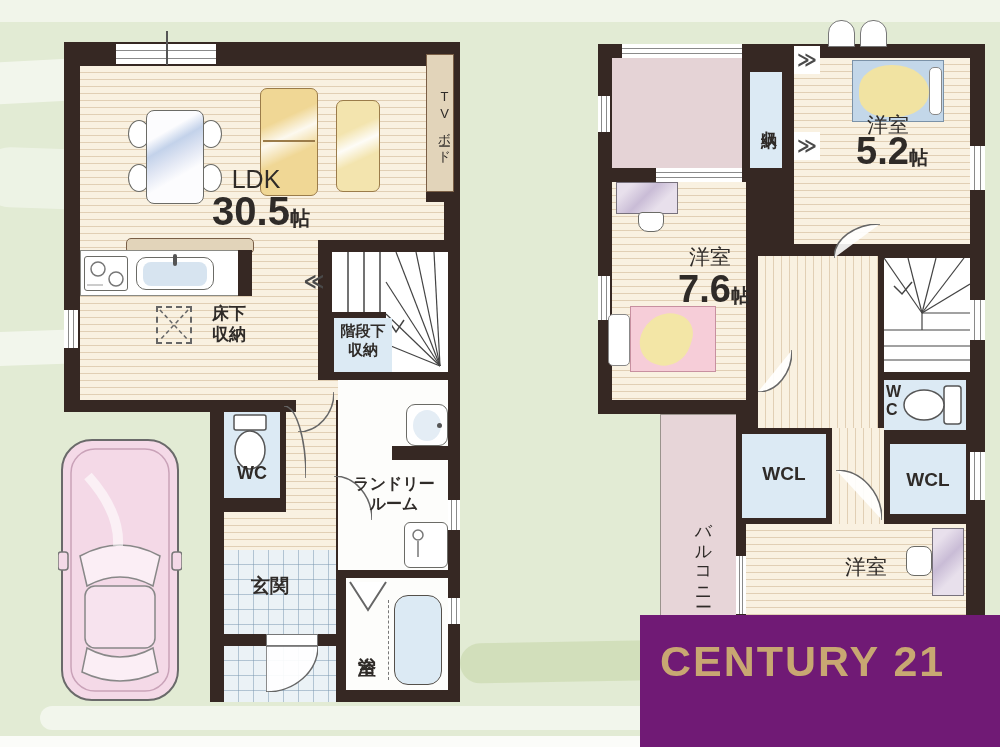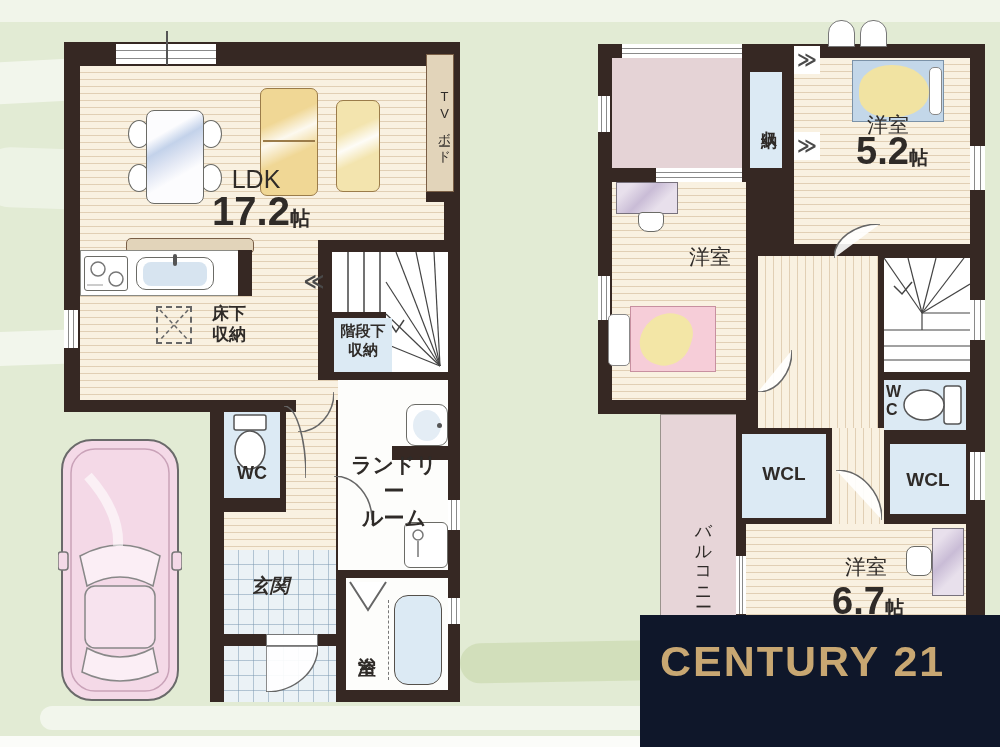--- a/index.html
+++ b/index.html
@@ -45,21 +45,21 @@
   .sofa.inner{background:#f3e4ae;background-image:linear-gradient(155deg,rgba(255,255,255,0) 32%,rgba(255,255,255,.9) 48%,rgba(255,255,255,0) 64%);}
   .bed-blue{background:#c3d7e9;border:1.5px solid #7b92a8;}
   .blanket-y{background:#f1e3a2;border-radius:48% 55% 50% 42%;}
   .pillow{background:#fff;border:1.5px solid #888;border-radius:5px;}
   .bed-pink{background:#f6cdd8;border:1.5px solid #c790a0;}
   .blanket-s{background:#f3e6a6;border-radius:62% 40% 55% 45%;transform:rotate(18deg);}
   .desk{background:linear-gradient(135deg,#e8e0ec 18%,#c9bcd6 46%,#e8e0ec 72%);border:1.5px solid #77717c;}
   .tub{background:#dceaf4;border:1.5px solid #55504a;border-radius:14px;}
   .appliance{background:#fff;border:1.5px solid #6b6b66;border-radius:6px;}
   
-  #logo{position:absolute;z-index:10;background:#0f172a;}
+  #logo{position:absolute;z-index:10;background:#701a75;}
   #logo .brand{position:absolute;left:20px;top:22px;font-size:43px;font-weight:bold;letter-spacing:2px;color:#c8a772;white-space:nowrap;}
   #logo .sub{position:absolute;left:22px;top:82px;font-size:19px;font-weight:bold;letter-spacing:5px;color:#ffffff;white-space:nowrap;}
   .wc-stack{word-break:break-all;line-height:1.15;}
 </style>
 </head>
 <body>
 
 <div id="stage">
 
   <div class="streak" style="left:-30px;top:56px;width:300px;height:42px;transform:rotate(-3deg);"></div>
@@ -87,21 +87,21 @@
   <div class="furn chair" style="left:200px;top:120px;width:22px;height:28px;"></div>
   <div class="furn chair" style="left:200px;top:164px;width:22px;height:28px;"></div>
   <div class="furn table" style="left:146px;top:110px;width:58px;height:94px;"></div>
 
   <div class="furn sofa" style="left:260px;top:88px;width:58px;height:108px;"></div>
   <div class="abs" style="left:263px;top:140px;width:52px;height:1.5px;background:#9b7c4a;z-index:5;"></div>
   <div class="furn sofa inner" style="left:336px;top:100px;width:44px;height:92px;"></div>
 
   <div class="lbl" style="left:216px;top:164px;width:80px;font-size:25px;font-weight:normal;">LDK</div>
   <div class="lbl" style="left:186px;top:186px;width:150px;font-size:40px;">
-    <span class="num">17.2</span><span class="unit" style="font-size:20px;">帖</span>
+    <span class="num">30.5</span><span class="unit" style="font-size:20px;">帖</span>
   </div>
 
   <div class="beige" style="left:126px;top:238px;width:128px;height:16px;border-radius:5px;z-index:3;"></div>
   <div class="abs" style="left:80px;top:250px;width:172px;height:46px;background:#fff;border:1px solid #8a8a84;z-index:3;"></div>
   <div class="abs appliance" style="left:84px;top:256px;width:44px;height:35px;border-radius:3px;z-index:4;">
     <svg width="44" height="35" viewBox="0 0 44 35">
         <circle cx="13" cy="12" r="7" fill="none" stroke="#777" stroke-width="1.5"></circle>
         <circle cx="31" cy="22" r="7" fill="none" stroke="#777" stroke-width="1.5"></circle>
         <line x1="2" y1="28" x2="18" y2="28" stroke="#999" stroke-width="1"></line>
       </svg>
@@ -170,28 +170,28 @@
   <div class="wall" style="left:392px;top:446px;width:56px;height:14px;z-index:4;"></div>
   <svg class="arc" style="left:334px;top:476px;" width="38" height="44" viewBox="0 0 38 44">
       <path d="M0 0 A38 44 0 0 1 38 44" fill="none" stroke="#666" stroke-width="1.5"></path>
     </svg>
   <div class="abs appliance" style="left:404px;top:522px;width:44px;height:46px;z-index:4;">
     <svg width="42" height="44" viewBox="0 0 42 44">
         <circle cx="13" cy="12" r="5" fill="none" stroke="#777" stroke-width="1.5"></circle>
         <line x1="13" y1="18" x2="13" y2="34" stroke="#777" stroke-width="1.5"></line>
       </svg>
   </div>
-  <div class="lbl" style="left:342px;top:452px;width:104px;font-size:21px;">
+  <div class="lbl" style="left:342px;top:474px;width:104px;font-size:16px;">
     <span class="ln">ランドリー</span>
     <span class="ln">ルーム</span>
   </div>
   <div class="win-v" style="left:448px;top:500px;width:12px;height:30px;"></div>
 
   <div class="tile" style="left:224px;top:550px;width:112px;height:84px;"></div>
-  <div class="lbl" style="left:224px;top:574px;width:92px;font-size:19px;font-style:italic;">玄関</div>
+  <div class="lbl" style="left:224px;top:574px;width:92px;font-size:19px;">玄関</div>
   <div class="abs" style="left:266px;top:634px;width:52px;height:12px;background:#fff;border:1px solid #777;z-index:3;"></div>
   <div class="tile" style="left:224px;top:646px;width:112px;height:56px;"></div>
   <svg class="arc" style="left:266px;top:646px;" width="52" height="46" viewBox="0 0 52 46">
       <path d="M0 0 L52 0 A52 46 0 0 1 0 46 Z" fill="rgba(255,255,255,.92)" stroke="#666" stroke-width="1.5"></path>
     </svg>
 
   <div class="white-room" style="left:346px;top:578px;width:102px;height:112px;"></div>
   <svg class="abs" style="left:348px;top:580px;z-index:4;" width="40" height="34" viewBox="0 0 40 34">
       <polyline points="2,2 20,30 38,2" fill="#fff" stroke="#666" stroke-width="2"></polyline>
     </svg>
@@ -244,20 +244,23 @@
   <div class="wood-h" style="left:612px;top:182px;width:134px;height:218px;"></div>
   <div class="win-h" style="left:656px;top:168px;width:86px;height:14px;"></div>
   <div class="win-v" style="left:598px;top:276px;width:12px;height:44px;"></div>
   <div class="furn desk" style="left:616px;top:182px;width:62px;height:32px;"></div>
   <div class="furn chair" style="left:638px;top:212px;width:26px;height:20px;border-radius:4px 4px 10px 10px;"></div>
   <div class="furn pillow" style="left:608px;top:314px;width:22px;height:52px;"></div>
   <div class="furn bed-pink" style="left:630px;top:306px;width:86px;height:66px;">
     <div class="blanket-s" style="position:absolute;left:10px;top:5px;width:50px;height:54px;"></div>
   </div>
   <div class="lbl" style="left:678px;top:244px;width:64px;font-size:21px;font-weight:normal;">洋室</div>
+  <div class="lbl" style="left:654px;top:266px;width:120px;font-size:38px;">
+    <span class="num">7.6</span><span class="unit" style="font-size:19px;">帖</span>
+  </div>
 
   <div class="wood-v" style="left:758px;top:256px;width:120px;height:172px;"></div>
   <div class="wood-v" style="left:832px;top:428px;width:52px;height:96px;"></div>
   <svg class="arc" style="left:758px;top:350px;" width="34" height="42" viewBox="0 0 34 42">
       <path d="M34 0 A34 42 0 0 1 0 42" fill="rgba(255,255,255,.9)" stroke="#666" stroke-width="1.5"></path>
     </svg>
   <svg class="arc" style="left:836px;top:470px;" width="46" height="50" viewBox="0 0 46 50">
       <path d="M0 0 A46 50 0 0 1 46 50" fill="rgba(255,255,255,.9)" stroke="#666" stroke-width="1.5"></path>
     </svg>
 
@@ -291,21 +294,18 @@
   <div class="win-v" style="left:970px;top:452px;width:15px;height:48px;"></div>
 
   <div class="pink" style="left:660px;top:414px;width:76px;height:234px;border:1.5px solid #9a938c;border-right:none;"></div>
   <div class="lbl vt" style="left:686px;top:498px;width:28px;height:116px;font-size:17px;font-weight:normal;">バルコニー</div>
   <div class="win-v" style="left:736px;top:556px;width:10px;height:58px;"></div>
 
   <div class="wood-h" style="left:746px;top:524px;width:220px;height:124px;"></div>
   <div class="furn desk" style="left:932px;top:528px;width:32px;height:68px;"></div>
   <div class="furn chair" style="left:906px;top:546px;width:26px;height:30px;border-radius:8px;"></div>
   <div class="lbl" style="left:830px;top:554px;width:72px;font-size:21px;font-weight:normal;">洋室</div>
-  <div class="lbl" style="left:808px;top:578px;width:120px;font-size:38px;">
-    <span class="num">6.7</span><span class="unit" style="font-size:19px;">帖</span>
-  </div>
 
   <div id="logo" style="left:640px;top:615px;width:360px;height:132px;">
     <div class="brand">CENTURY 21</div>
   </div>
 
 </div>
 
 </body></html>

